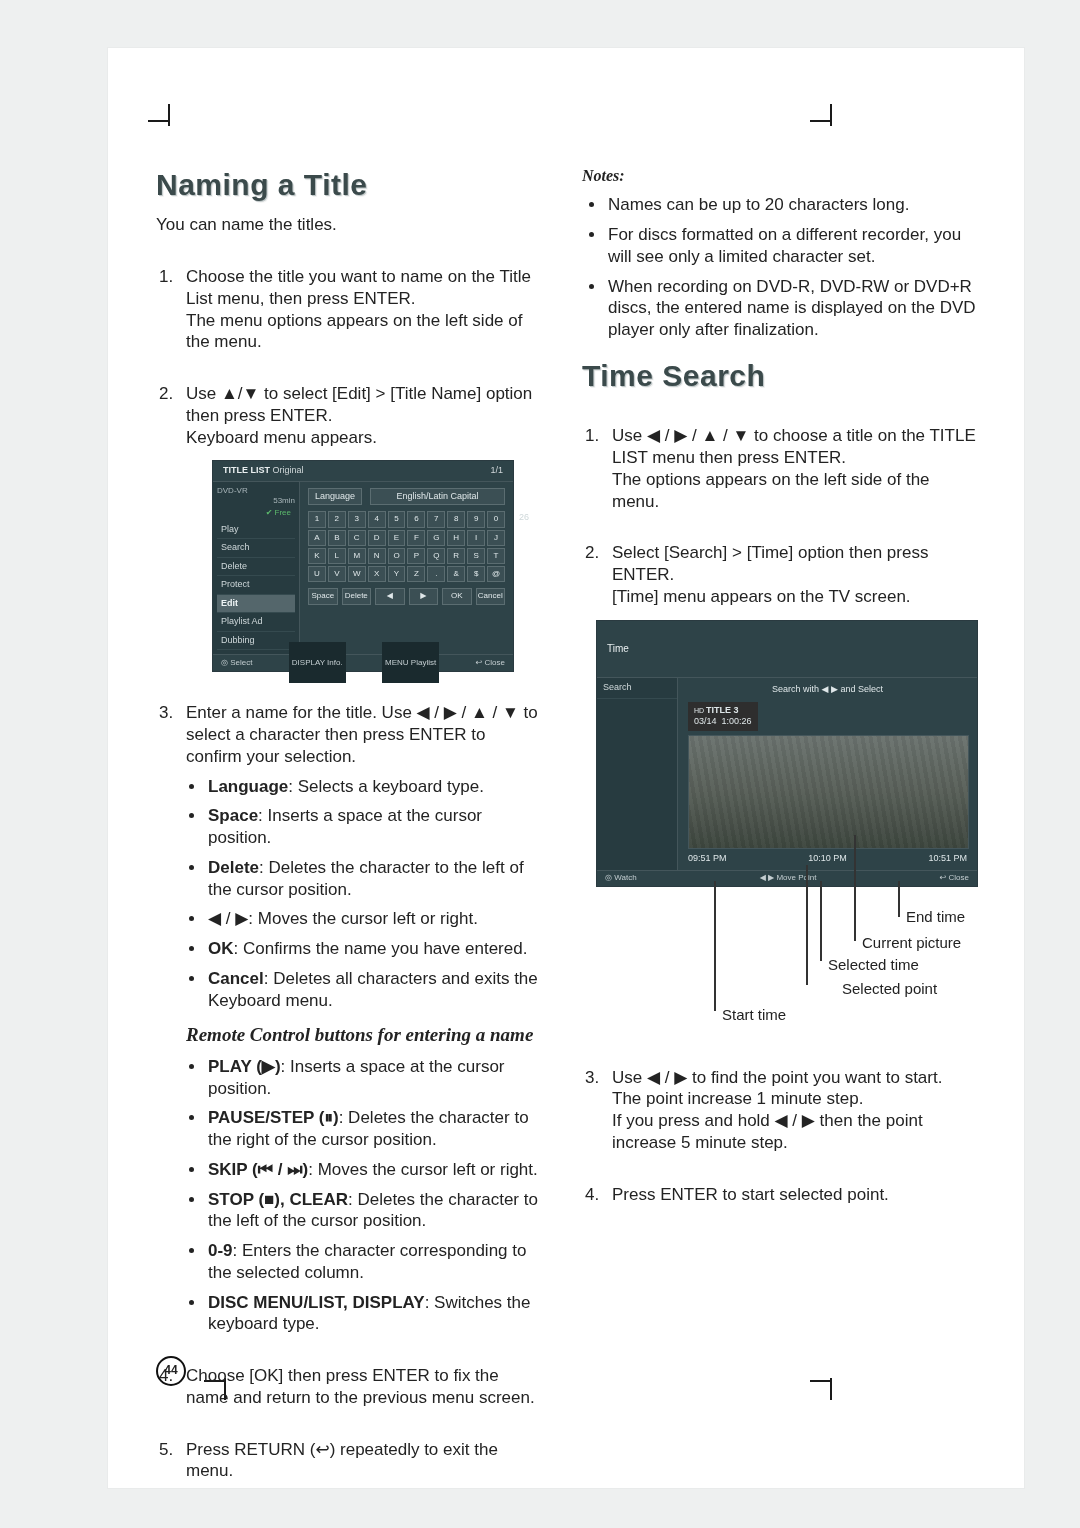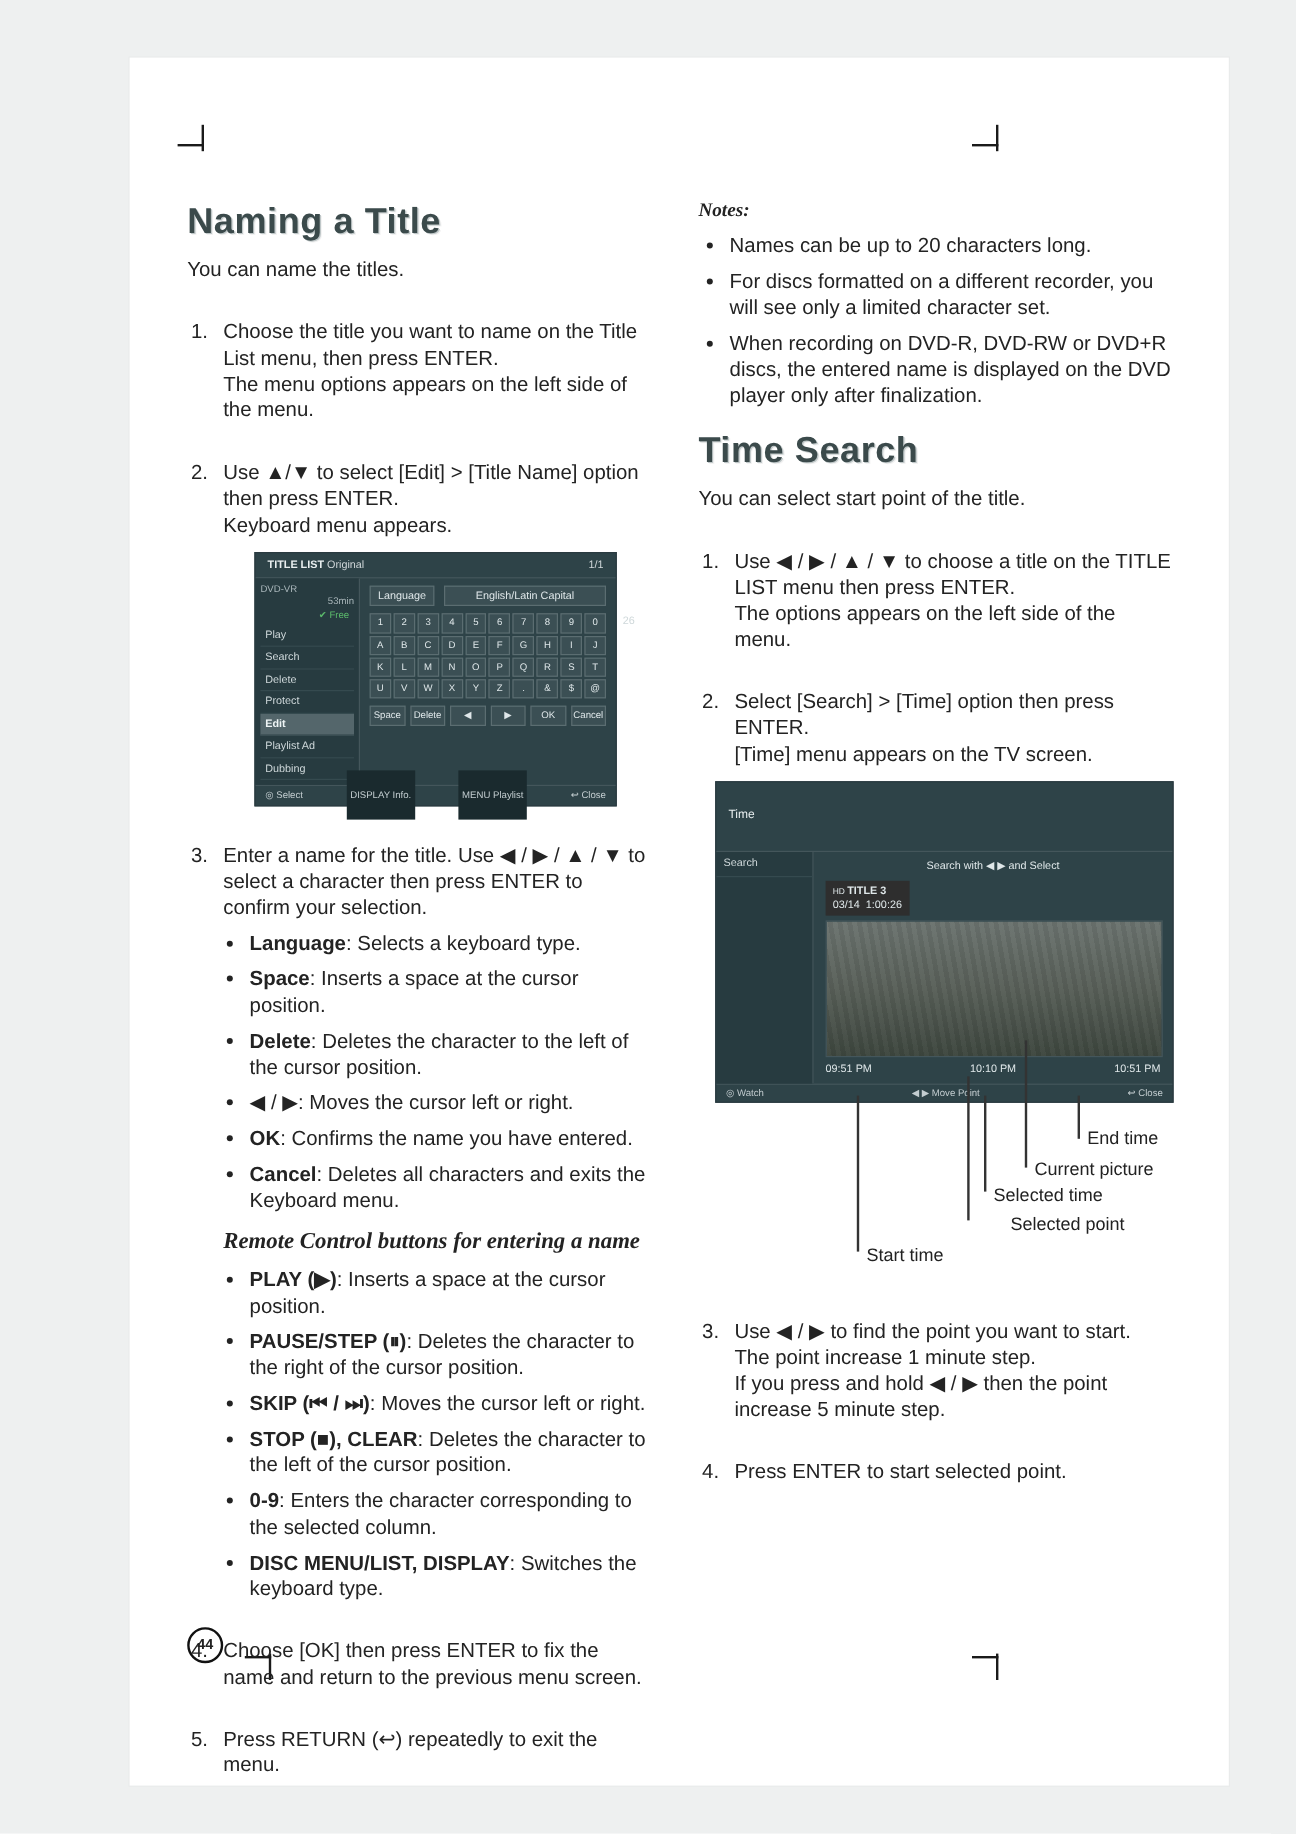--- a/index.html
+++ b/index.html
@@ -283,21 +283,20 @@
 
     <div class="col">
       <div class="notes-label">Notes:</div>
       <ul class="bul">
         <li>Names can be up to 20 characters long.</li>
         <li>For discs formatted on a different recorder, you will see only a limited character set.</li>
         <li>When recording on DVD-R, DVD-RW or DVD+R discs, the entered name is displayed on the DVD player only after finalization.</li>
       </ul>
 
       <h1 style="margin-top:16px;">Time Search</h1>
-      <p>You can select start point of the title.</p>
       <ol>
         <li style="white-space:pre-line;">Use ◀ / ▶ / ▲ / ▼ to choose a title on the TITLE LIST menu then press ENTER.
 The options appears on the left side of the menu.</li>
         <li style="white-space:pre-line;">Select [Search] &gt; [Time] option then press ENTER.
 [Time] menu appears on the TV screen.</li>
       </ol>
 
       <div class="tsshot">
         <div class="tsbox">
           <div class="ts-head">Time</div>

